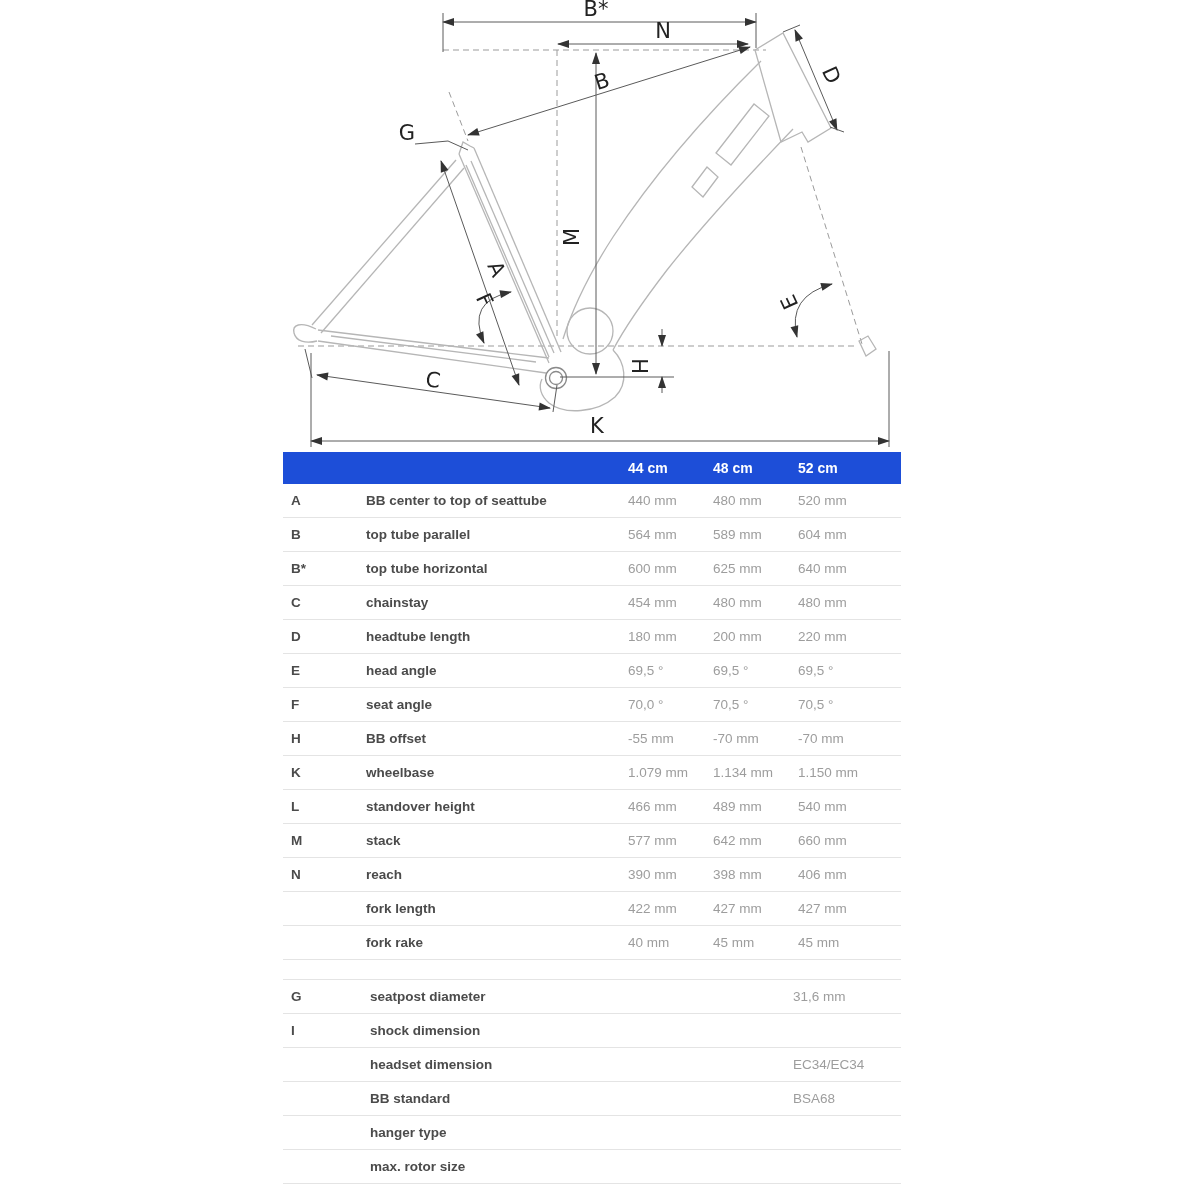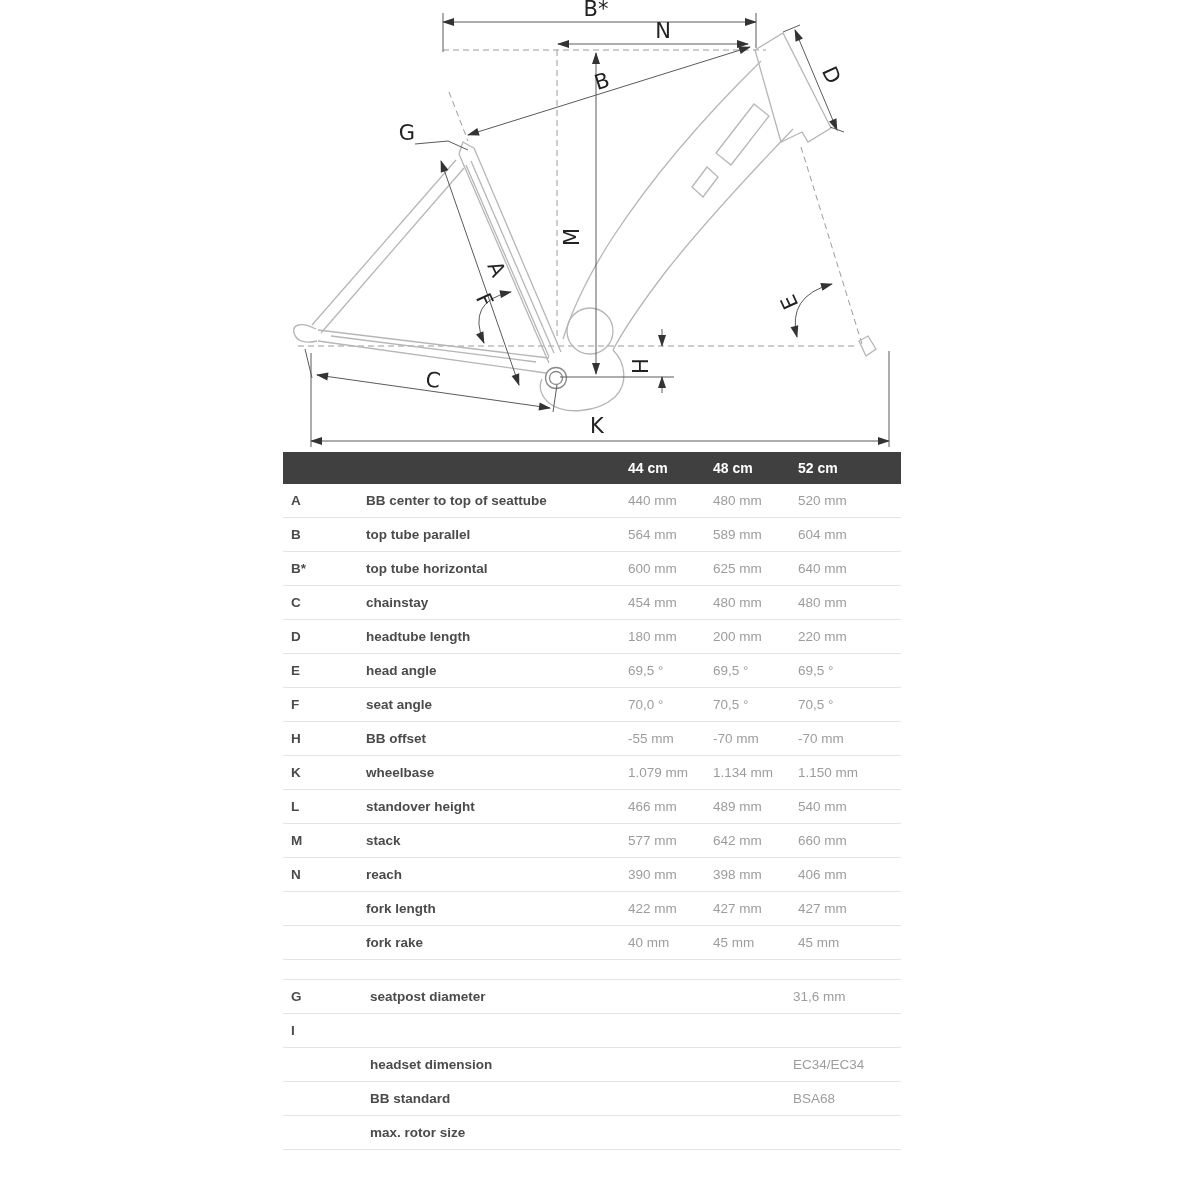--- a/index.html
+++ b/index.html
@@ -6,21 +6,21 @@
   html,body { background:#fff; width:1184px; font-family:"Liberation Sans", sans-serif; }
   .page { width:1184px; height:1184px; background:#fff; overflow:hidden; }
   .content { width:618px; margin:0 auto; }
   .diagram-wrap { width:618px; height:452px; }
   svg text { font-family:"DejaVu Sans", sans-serif; font-size:21px; fill:#222; }
 
   
   .geo-table { width:618px; font-size:13.5px; }
   .ghead {
     display:grid; grid-template-columns:47px 298px 85px 85px 103px;
-    background:#404040; color:#fff; height:32px; align-items:center;
+    background:#1d4ed8; color:#fff; height:32px; align-items:center;
     font-weight:bold; font-size:14px;
   }
   .grow {
     display:grid; grid-template-columns:47px 298px 85px 85px 103px;
     height:34px; align-items:center; border-bottom:1px solid #e4e4e4;
   }
   .grow2 {
     display:grid; grid-template-columns:47px 463px 108px;
     height:34px; align-items:center; border-bottom:1px solid #e4e4e4;
   }
@@ -230,34 +230,40 @@
         </div>
 
       <div class="sec2">
         <div class="grow2">
             <div class="cell-key">G</div>
             <div class="cell-label indent">seatpost diameter</div>
             <div class="cell-val">31,6 mm</div>
           </div>
         <div class="grow2">
             <div class="cell-key">I</div>
+            <div class="cell-label indent">shock dimension</div>
             <div class="cell-val"></div>
           </div>
         <div class="grow2">
             <div class="cell-key"></div>
             <div class="cell-label indent">headset dimension</div>
             <div class="cell-val">EC34/EC34</div>
           </div>
         <div class="grow2">
             <div class="cell-key"></div>
             <div class="cell-label indent">BB standard</div>
             <div class="cell-val">BSA68</div>
           </div>
         <div class="grow2">
             <div class="cell-key"></div>
+            <div class="cell-label indent">hanger type</div>
+            <div class="cell-val"></div>
+          </div>
+        <div class="grow2">
+            <div class="cell-key"></div>
             <div class="cell-label indent">max. rotor size</div>
             <div class="cell-val"></div>
           </div>
       </div>
     </div>
 
   </div>
 </div>
 
 </body></html>

